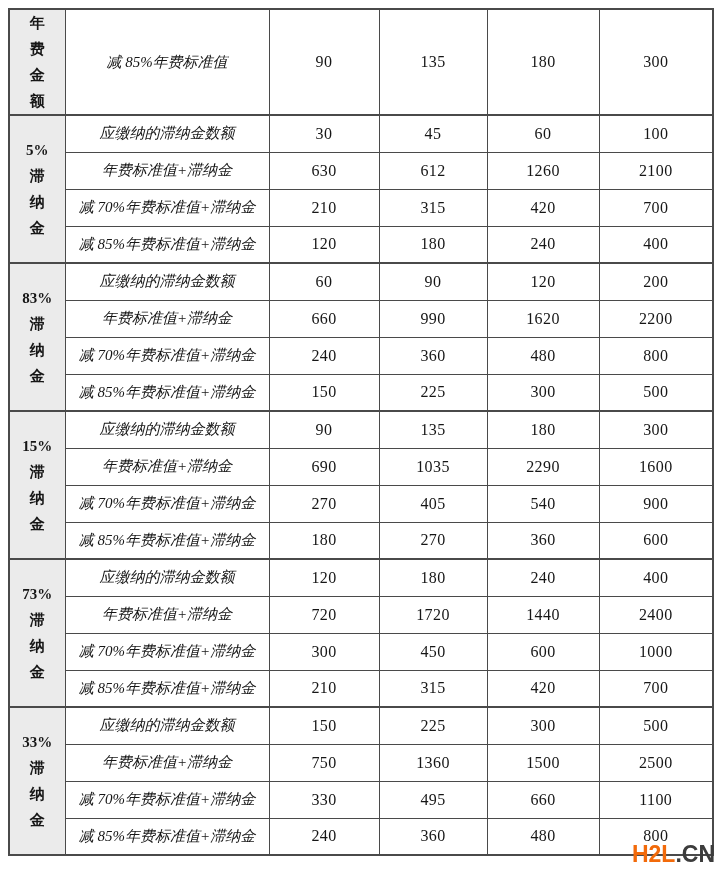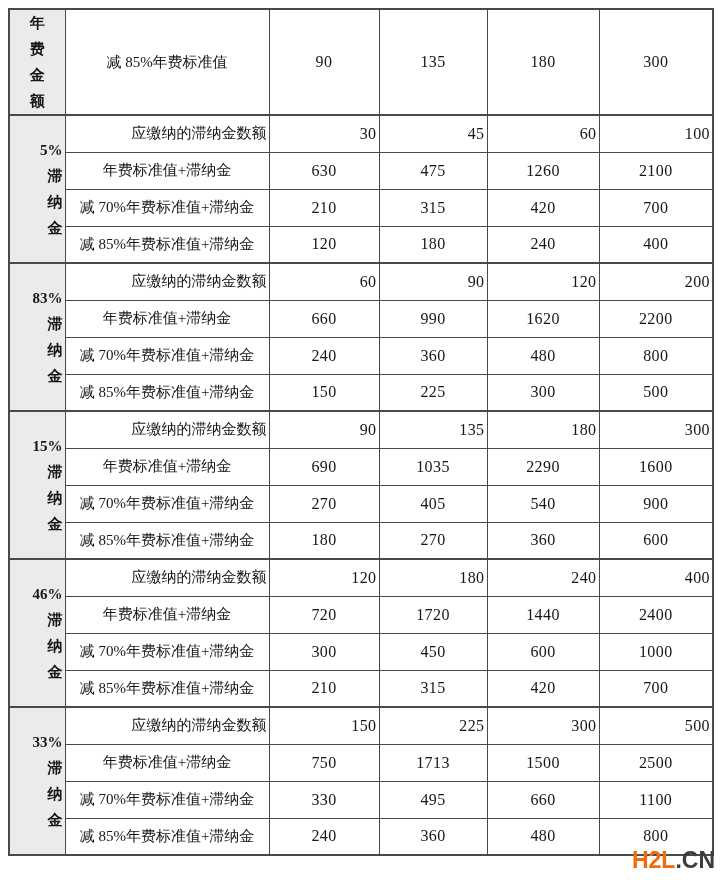--- a/index.html
+++ b/index.html
@@ -10,29 +10,29 @@
   table{
     border-collapse:collapse;table-layout:fixed;
     width:704px;margin:8px;border:2px solid #4a4a4a;
   }
   td{
     border:1px solid #4a4a4a;text-align:center;vertical-align:middle;
     color:#161616;padding:0 2px;overflow:hidden;
   }
   tr{height:37px;}
   tr.tall{height:105px;}
-  tr.gs td{border-top:2px solid #4a4a4a;text-align:right;}
+  tr.gs td{border-top:2px solid #4a4a4a;}
   td.grp{
     background:#ebebeb;font-weight:bold;font-size:15px;
     line-height:26px;white-space:pre-line;
   }
-  td.lbl{font-size:15px;}
+  td.lbl{font-size:15px;font-style:italic;}
   td.num{font-size:16px;letter-spacing:.4px;}
   .watermark{
-    position:absolute;right:5px;bottom:8px;z-index:5;
+    position:absolute;right:5px;bottom:14px;z-index:5;
     font-family:"Liberation Sans",sans-serif;font-weight:bold;
     font-size:23px;line-height:1;letter-spacing:0;
   }
   .watermark .wm1{color:#f26a0a;}
   .watermark .wm2{color:#3c3c3c;}
 </style>
 </head>
 <body>
 
 <table>
@@ -65,21 +65,21 @@
 金</td>
       <td class="lbl">应缴纳的滞纳金数额</td>
       <td class="num">30</td>
       <td class="num">45</td>
       <td class="num">60</td>
       <td class="num">100</td>
     </tr>
     <tr>
       <td class="lbl">年费标准值+滞纳金</td>
       <td class="num">630</td>
-      <td class="num">475</td>
+      <td class="num">612</td>
       <td class="num">1260</td>
       <td class="num">2100</td>
     </tr>
     <tr>
       <td class="lbl">减 70%年费标准值+滞纳金</td>
       <td class="num">210</td>
       <td class="num">315</td>
       <td class="num">420</td>
       <td class="num">700</td>
     </tr>
@@ -151,21 +151,21 @@
     </tr>
     <tr>
       <td class="lbl">减 85%年费标准值+滞纳金</td>
       <td class="num">180</td>
       <td class="num">270</td>
       <td class="num">360</td>
       <td class="num">600</td>
     </tr>
 
     <tr class="gs">
-      <td class="grp" rowspan="4">46%
+      <td class="grp" rowspan="4">73%
 滞
 纳
 金</td>
       <td class="lbl">应缴纳的滞纳金数额</td>
       <td class="num">120</td>
       <td class="num">180</td>
       <td class="num">240</td>
       <td class="num">400</td>
     </tr>
     <tr>
@@ -197,21 +197,21 @@
 金</td>
       <td class="lbl">应缴纳的滞纳金数额</td>
       <td class="num">150</td>
       <td class="num">225</td>
       <td class="num">300</td>
       <td class="num">500</td>
     </tr>
     <tr>
       <td class="lbl">年费标准值+滞纳金</td>
       <td class="num">750</td>
-      <td class="num">1713</td>
+      <td class="num">1360</td>
       <td class="num">1500</td>
       <td class="num">2500</td>
     </tr>
     <tr>
       <td class="lbl">减 70%年费标准值+滞纳金</td>
       <td class="num">330</td>
       <td class="num">495</td>
       <td class="num">660</td>
       <td class="num">1100</td>
     </tr>

